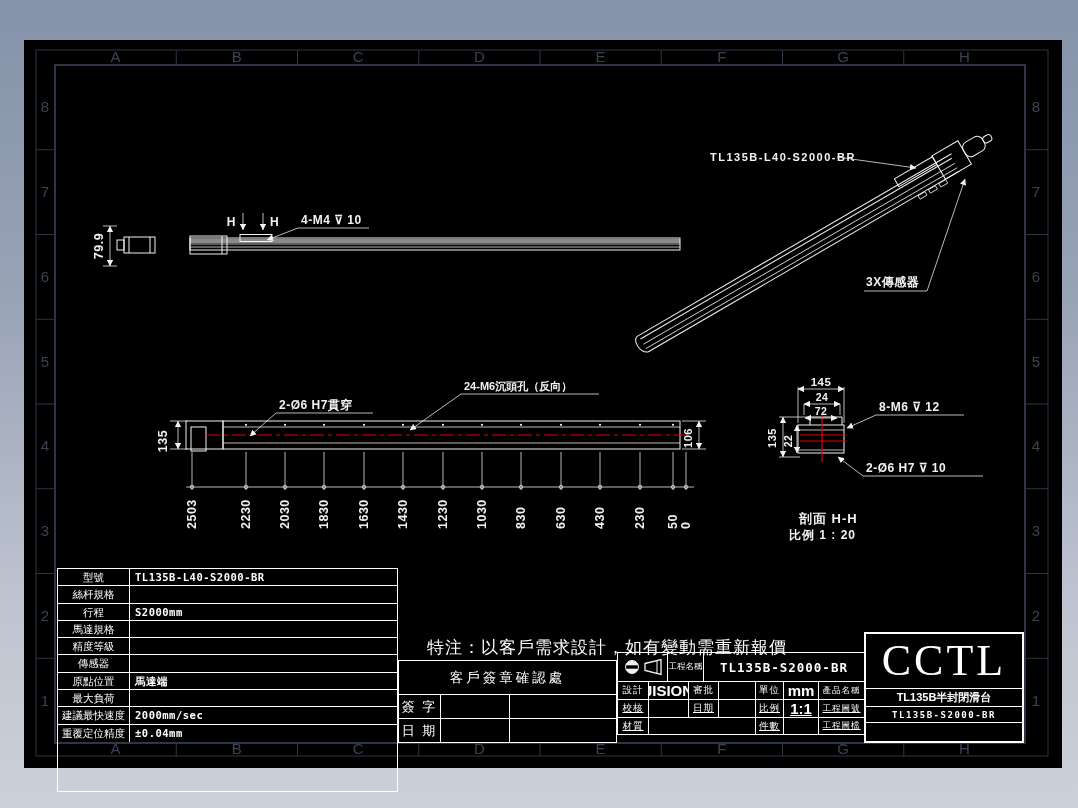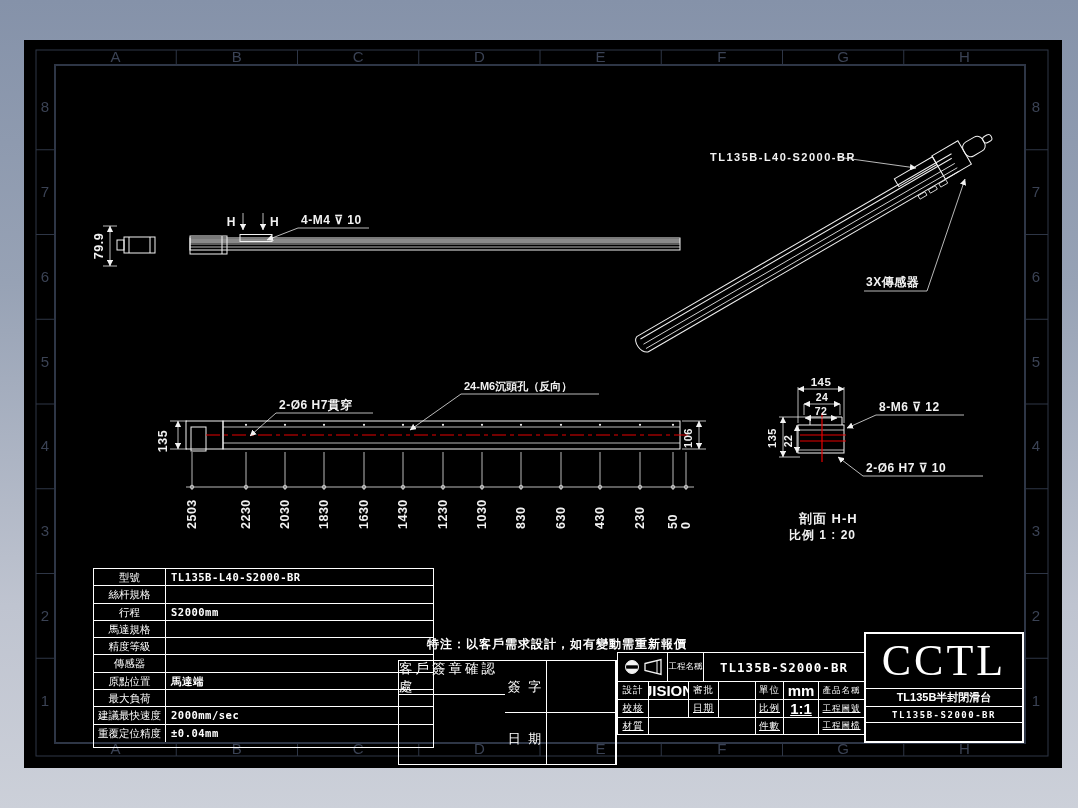--- a/index.html
+++ b/index.html
@@ -13,29 +13,29 @@
   .red{stroke:#e60000;fill:none;stroke-width:1.2;}
   .grid-t{fill:#3a4254;font-size:15px;}
   .gline{stroke:#2e3646;fill:none;stroke-width:1;}
   .dimtext{font-size:12.5px;font-weight:bold;letter-spacing:0.5px;}
   .callout{font-size:12px;font-weight:bold;letter-spacing:0.5px;}
   .callout-sm{font-size:11px;font-weight:bold;}
   .iso-label{font-size:11px;font-weight:bold;letter-spacing:1.5px;}
   .caption{font-size:13px;font-weight:bold;letter-spacing:1px;}
   
   .overlay{position:absolute;color:#fff;}
-  .spec-table{left:33px;top:528px;width:341px;height:180px;border:1px solid #fff;box-sizing:border-box;margin-left:36px;}
+  .spec-table{left:33px;top:528px;width:341px;height:224px;border:1px solid #fff;box-sizing:border-box;}
   .spec-row{display:flex;height:17.3px;box-sizing:border-box;border-bottom:1px solid #fff;}
   .spec-row:last-child{border-bottom:none;}
   .spec-label{width:72px;border-right:1px solid #fff;box-sizing:border-box;text-align:center;
     font-size:10.5px;line-height:16px;overflow:hidden;white-space:nowrap;}
   .spec-value{flex:1;font-size:10.5px;font-weight:bold;line-height:16px;padding-left:5px;
     font-family:"DejaVu Sans Mono","Liberation Sans",sans-serif;overflow:hidden;white-space:nowrap;letter-spacing:0.5px;}
-  .note{left:403px;top:596px;font-size:12px;letter-spacing:1px;white-space:nowrap;font-weight:bold;}
-  .sig-box{left:374px;top:620px;width:219px;height:105px;border:1px solid #fff;box-sizing:border-box;display:flex;flex-direction:row;}
+  .note{left:403px;top:596px;font-size:17px;letter-spacing:1px;white-space:nowrap;}
+  .sig-box{left:374px;top:620px;width:219px;height:83px;border:1px solid #fff;box-sizing:border-box;display:flex;flex-direction:column;}
   .sig-head{height:34px;border-bottom:1px solid #fff;box-sizing:border-box;display:flex;align-items:center;justify-content:center;
     font-size:13.5px;letter-spacing:3px;}
   .sig-grid{flex:1;display:flex;flex-direction:column;}
   .sig-row{flex:1;display:flex;box-sizing:border-box;}
   .sig-row:first-child{border-bottom:1px solid #fff;}
   .sig-cell-label{width:42px;border-right:1px solid #fff;box-sizing:border-box;display:flex;align-items:center;justify-content:center;font-size:13px;letter-spacing:2px;}
   .sig-cell-mid{width:69px;border-right:1px solid #fff;box-sizing:border-box;}
   .sig-cell-wide{flex:1;}
   .tb{left:593px;top:612px;width:248px;height:83px;border:1px solid #fff;box-sizing:border-box;display:flex;flex-direction:column;font-size:10px;}
   .tb-row1{height:29px;display:flex;border-bottom:1px solid #fff;box-sizing:border-box;}

